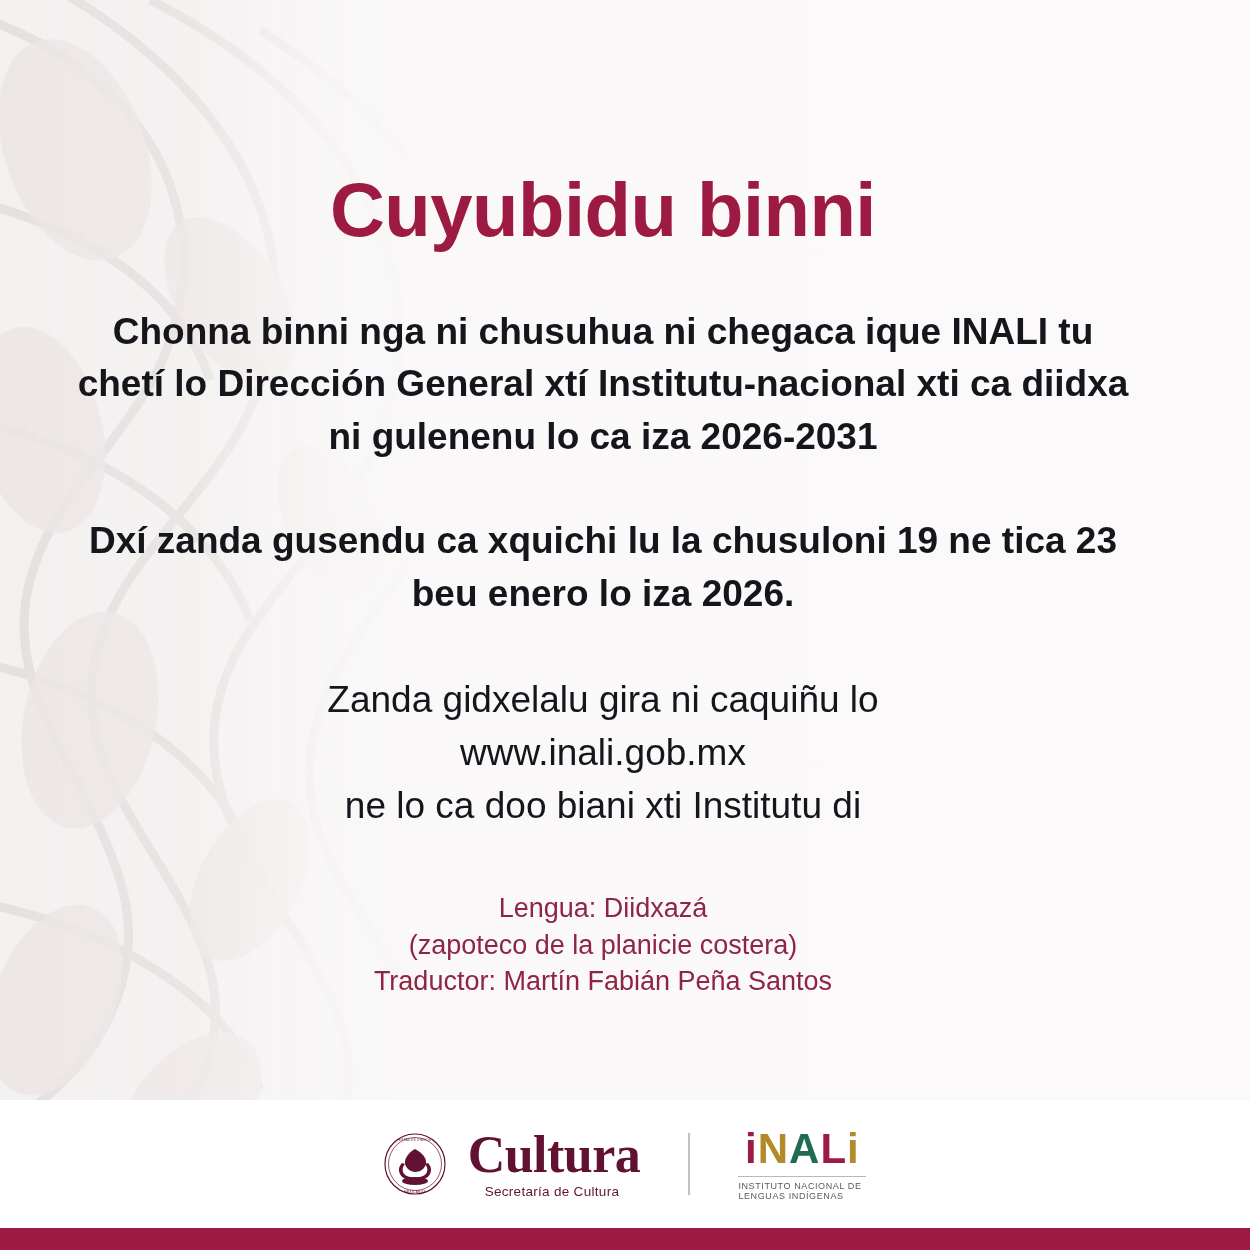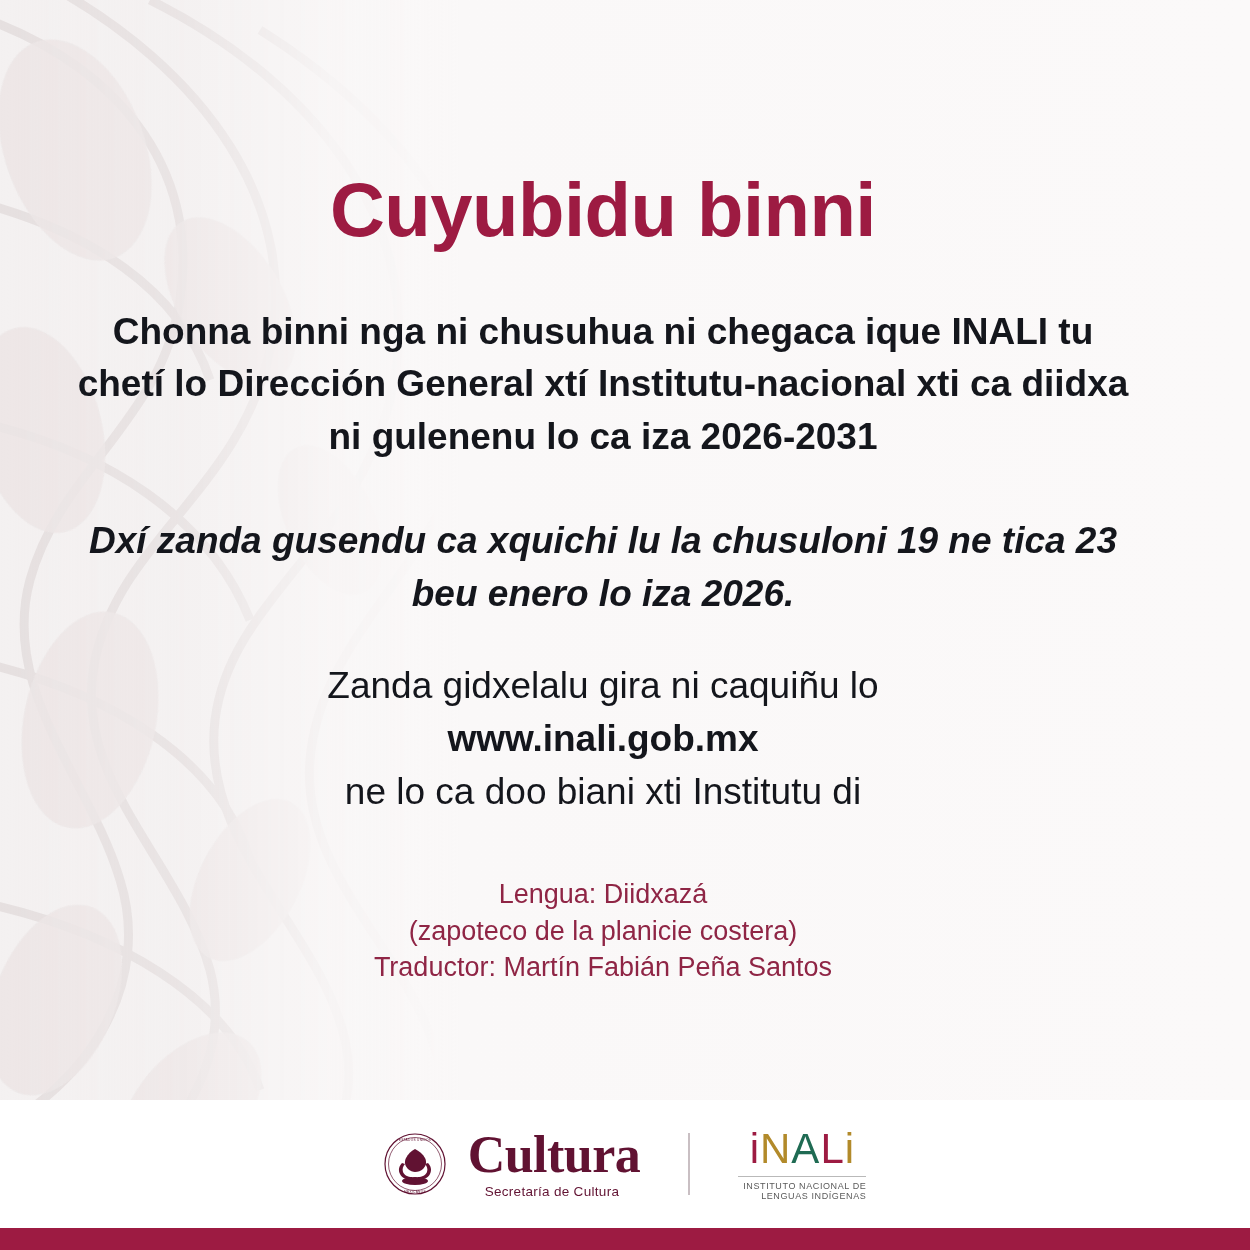--- a/index.html
+++ b/index.html
@@ -67,27 +67,27 @@
   }
 
   .para {
     color: #14161c;
     font-size: 37px;
     line-height: 1.42;
     font-weight: bold;
   }
 
   .para.p1 { margin-bottom: 52px; }
-  .para.p2 { margin-bottom: 40px; font-style: italic; }
+  .para.p2 { margin-bottom: 54px; }
 
   .para.p3 {
     font-weight: normal;
   }
   .para.p3 .url {
-    font-weight: bold;
+    font-weight: normal;
   }
 
   .credits {
     margin-top: 58px;
     color: #8f2545;
     font-size: 27px;
     line-height: 1.36;
   }
 
   
@@ -147,39 +147,39 @@
   }
 
   .inali-lockup {
     display: flex;
     flex-direction: column;
     align-items: center;
   }
 
   .inali-word {
     font-size: 42px;
-    font-weight: normal;
+    font-weight: bold;
     letter-spacing: 1px;
     line-height: 1;
   }
   .inali-word .c1 { color: #9d1b42; }
   .inali-word .c2 { color: #b28a2a; }
   .inali-word .c3 { color: #1f6b53; }
   .inali-word .c4 { color: #9d1b42; }
   .inali-word .c5 { color: #b28a2a; }
 
   .inali-sub {
     font-size: 9px;
     color: #5a5a5a;
     letter-spacing: 0.6px;
     margin-top: 6px;
     border-top: 1px solid #b9b9b9;
     padding-top: 4px;
     width: 128px;
-    text-align: right;
+    text-align: left;
   }
 
   .bottom-bar {
     position: absolute;
     left: 0; right: 0; bottom: 0;
     height: 22px;
     background: #9d1b42;
     z-index: 5;
   }
 </style>

